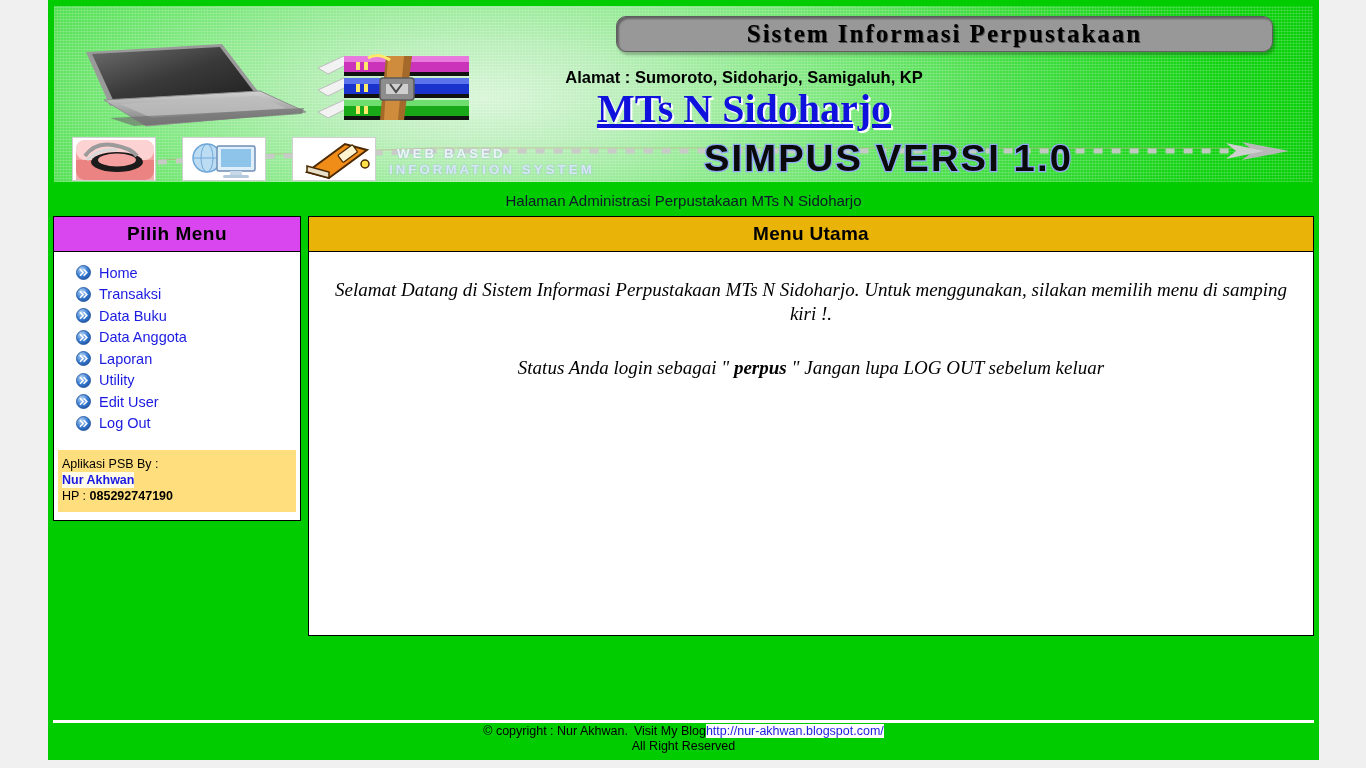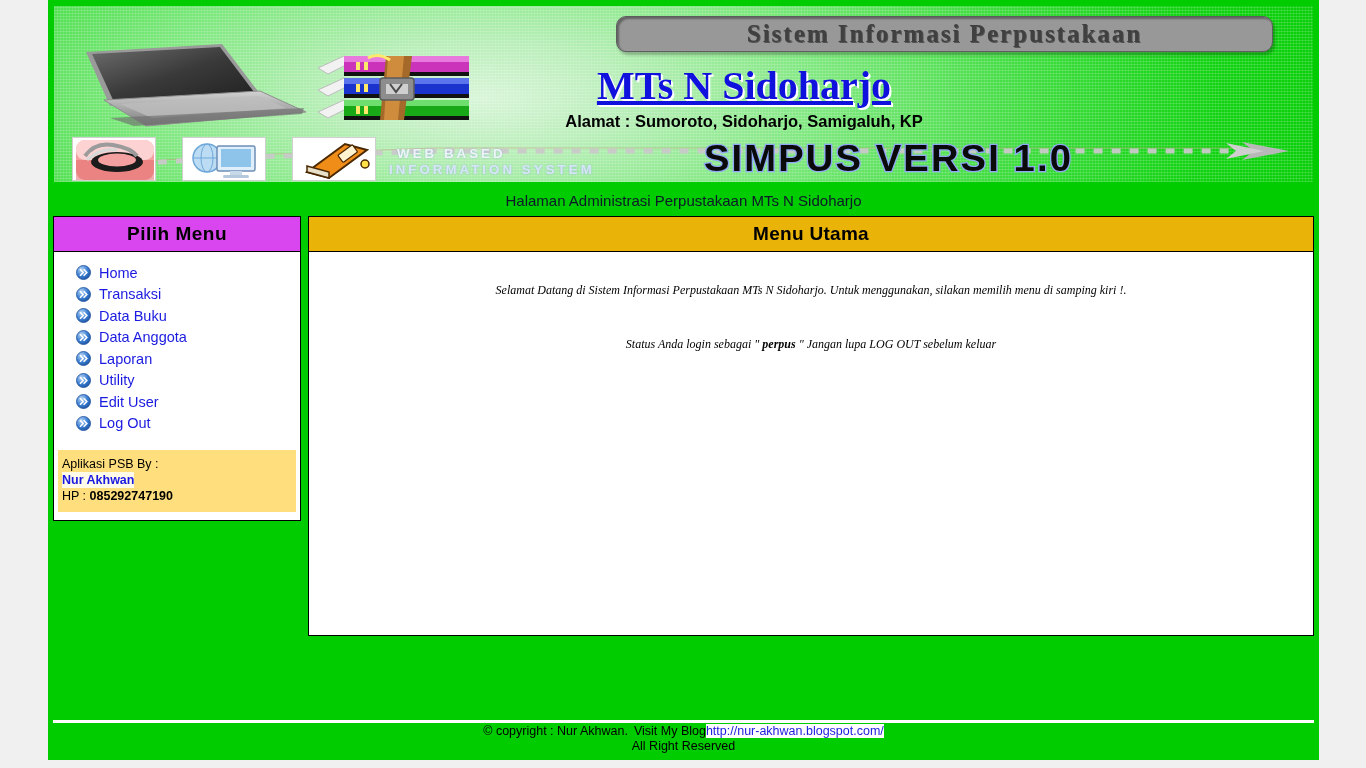--- a/index.html
+++ b/index.html
@@ -88,21 +88,21 @@
     border-radius: 10px;
     background: #989898;
     border: 1px solid #5e5e5e;
     box-shadow: 2px 2px 2px rgba(0,0,0,.35) inset, 2px 3px 3px rgba(0,0,0,.25);
     display: flex; align-items: center; justify-content: center;
   }
   #sip-badge-text {
     font-family: "Liberation Serif", "DejaVu Serif", serif;
     font-weight: bold;
     font-size: 25px;
-    color: #404040;
+    color: #000000;
     letter-spacing: 2px;
     text-shadow: 1px 1px 0 rgba(0,0,0,.45);
     white-space: nowrap;
   }
 
   
   #webbased {
     position: absolute;
     left: 345px;
     top: 140px;
@@ -212,21 +212,21 @@
     height: 34px;
     background: #eab308;
     border-bottom: 1px solid #000000;
     display: flex; align-items: center; justify-content: center;
     font-size: 19px; font-weight: bold; color: #000; letter-spacing: .3px;
   }
   #main-body { padding: 20px 24px 0 24px; text-align: center; }
   .script-line {
     font-family: "Liberation Serif", "DejaVu Serif", serif;
     font-style: italic;
-    font-size: 12px;
+    font-size: 19px;
     color: #000;
     line-height: 24px;
   }
   #welcome-line { margin-top: 6px; }
   #status-line { margin-top: 30px; }
   #status-user { font-weight: bold; font-style: italic; }
 
   
   #footer-divider {
     position: absolute;
@@ -347,22 +347,22 @@
         <svg viewBox="0 0 84 44" width="84" height="44">
           <path d="M14,34 L52,6 L74,12 L36,40 Z" fill="#f08c18" stroke="#4a2800" stroke-width="2"></path>
           <path d="M14,34 L36,40 L36,34 L14,28 Z" fill="#e8e0c8" stroke="#4a2800" stroke-width="1.5"></path>
           <rect x="46" y="11" width="18" height="9" rx="1" fill="#fff3d0" stroke="#4a2800" stroke-width="1.2" transform="rotate(-36 55 16)"></rect>
           <circle cx="72" cy="26" r="4" fill="#ffe14a" stroke="#4a2800" stroke-width="1.5"></circle>
         </svg>
       </div>
     </div>
 
     <div id="title-block">
+      <div id="school-address">Alamat : Sumoroto, Sidoharjo, Samigaluh, KP</div>
       <div id="school-title">MTs N Sidoharjo</div>
-      <div id="school-address">Alamat : Sumoroto, Sidoharjo, Samigaluh, KP</div>
     </div>
 
     <div id="sip-badge">
       <span id="sip-badge-text">Sistem Informasi Perpustakaan</span>
     </div>
 
     <div id="webbased">
       <span class="l1">WEB BASED</span>
       <span class="l2">INFORMATION SYSTEM</span>
     </div>

